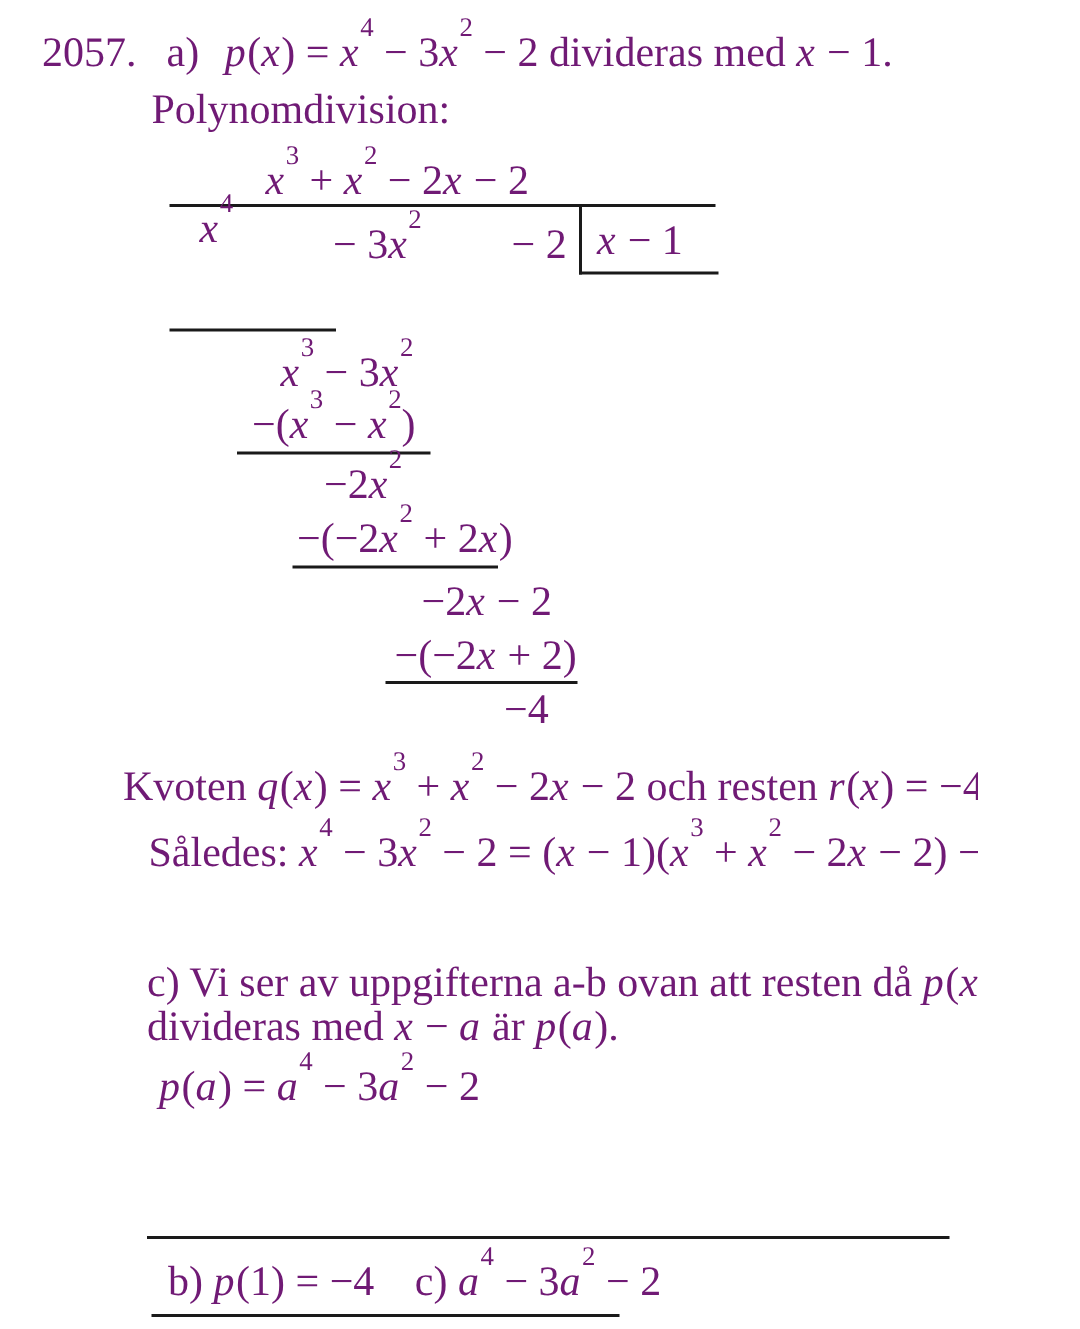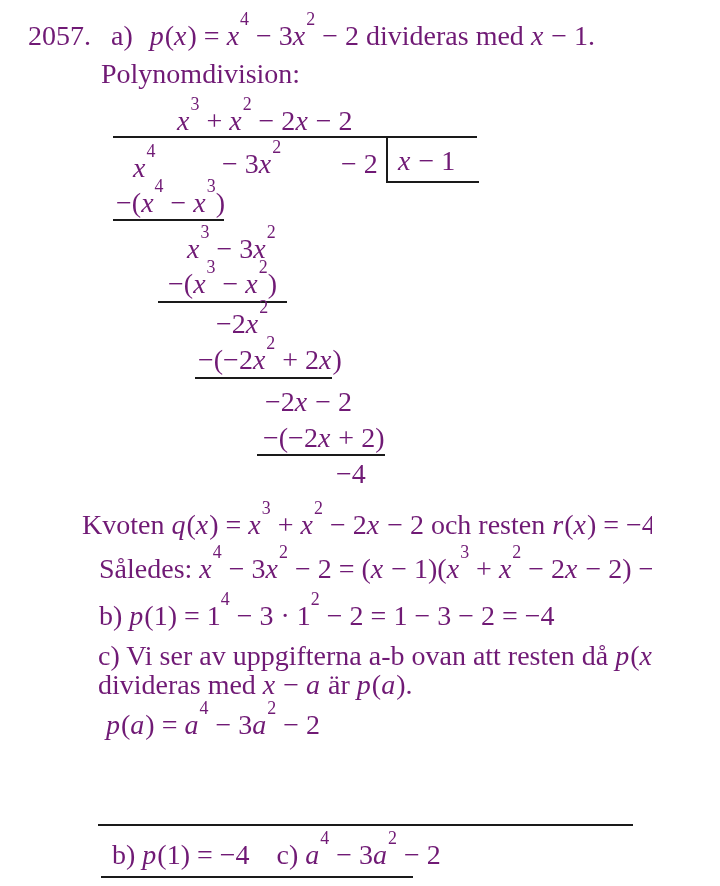--- a/index.html
+++ b/index.html
@@ -39,63 +39,58 @@
     <span>divideras med</span>
     <span><i>x</i> − 1</span><span>.</span>
   </div>
 
   <div class="abs" style="left:101px; top:60px;">Polynomdivision:</div>
 
   <div class="abs" style="left:177px; top:107px;"><i>x</i><sup>3</sup> + <i>x</i><sup>2</sup> − 2<i>x</i> − 2</div>
 
   <div class="rule" style="left:113px; top:136px; width:364px;"></div>
 
-  <span class="abs" style="left:133px; top:154px;text-align:right;"><i>x</i><sup>4</sup></span>
+  <span class="abs" style="left:133px; top:139px;text-align:right;"><i>x</i><sup>4</sup></span>
   <span class="abs" style="left:222px; top:150px;">− 3<i>x</i><sup>2</sup></span>
   <span class="abs" style="left:341px; top:150px;">− 2</span>
 
   <div class="divisor-box" style="left:386px; top:136px; width:91px; height:45px;"></div>
   <span class="abs" style="left:398px; top:147px;text-align:center;"><i>x</i> − 1</span>
 
-  <div class="abs" style="left:116px; top:189px;">−(<i>x</i><sup>4</sup> − <i>x</i><sup>3</sup>)</div>
   <div class="rule" style="left:113px; top:219px; width:111px;"></div>
 
   <div class="abs" style="left:187px; top:235px;"><i>x</i><sup>3</sup> − 3<i>x</i><sup>2</sup></div>
 
   <div class="abs" style="left:168px; top:270px;text-align:right;">−(<i>x</i><sup>3</sup> − <i>x</i><sup>2</sup>)</div>
   <div class="rule" style="left:158px; top:301px; width:129px;"></div>
 
   <div class="abs" style="left:216px; top:310px;">−2<i>x</i><sup>2</sup></div>
 
   <div class="abs" style="left:198px; top:346px;">−(−2<i>x</i><sup>2</sup> + 2<i>x</i>)</div>
   <div class="rule" style="left:195px; top:377px; width:137px;"></div>
 
-  <div class="abs" style="left:265px; top:388px;">−2<i>x</i> − 2</div>
+  <div class="abs" style="left:281px; top:388px;">−2<i>x</i> − 2</div>
 
   <div class="abs" style="left:263px; top:424px;">−(−2<i>x</i> + 2)</div>
   <div class="rule" style="left:257px; top:454px; width:128px;"></div>
 
   <div class="abs" style="left:336px; top:460px;">−4</div>
 
   <div class="abs" style="left:82px; top:511px;">
     <span>Kvoten</span>
     <span><i>q</i>(<i>x</i>) = <i>x</i><sup>3</sup> + <i>x</i><sup>2</sup> − 2<i>x</i> − 2</span>
     <span>och resten</span>
     <span><i>r</i>(<i>x</i>) = −4</span>
   </div>
 
   <div class="abs" style="left:99px; top:555px;">
     <span>Således:</span>
     <span><i>x</i><sup>4</sup> − 3<i>x</i><sup>2</sup> − 2 = (<i>x</i> − 1)(<i>x</i><sup>3</sup> + <i>x</i><sup>2</sup> − 2<i>x</i> − 2) − 4</span>
   </div>
 
-  <div class="abs" style="left:99px; top:602px;">
-    <span>b)</span>
-    <span><i>p</i>(1) = 1<sup>4</sup> − 3 · 1<sup>2</sup> − 2 = 1 − 3 − 2 = −4</span>
-  </div>
 
   <div class="abs" style="left:98px; top:642px;">
     <span>c) Vi ser av uppgifterna a-b ovan att resten då</span>
     <span><i>p</i>(<i>x</i>)</span>
   </div>
   <div class="abs" style="left:98px; top:671px;">
     <span>divideras med</span>
     <span><i>x</i> − <i>a</i></span>
     <span>är</span>
     <span><i>p</i>(<i>a</i>)</span><span>.</span>

